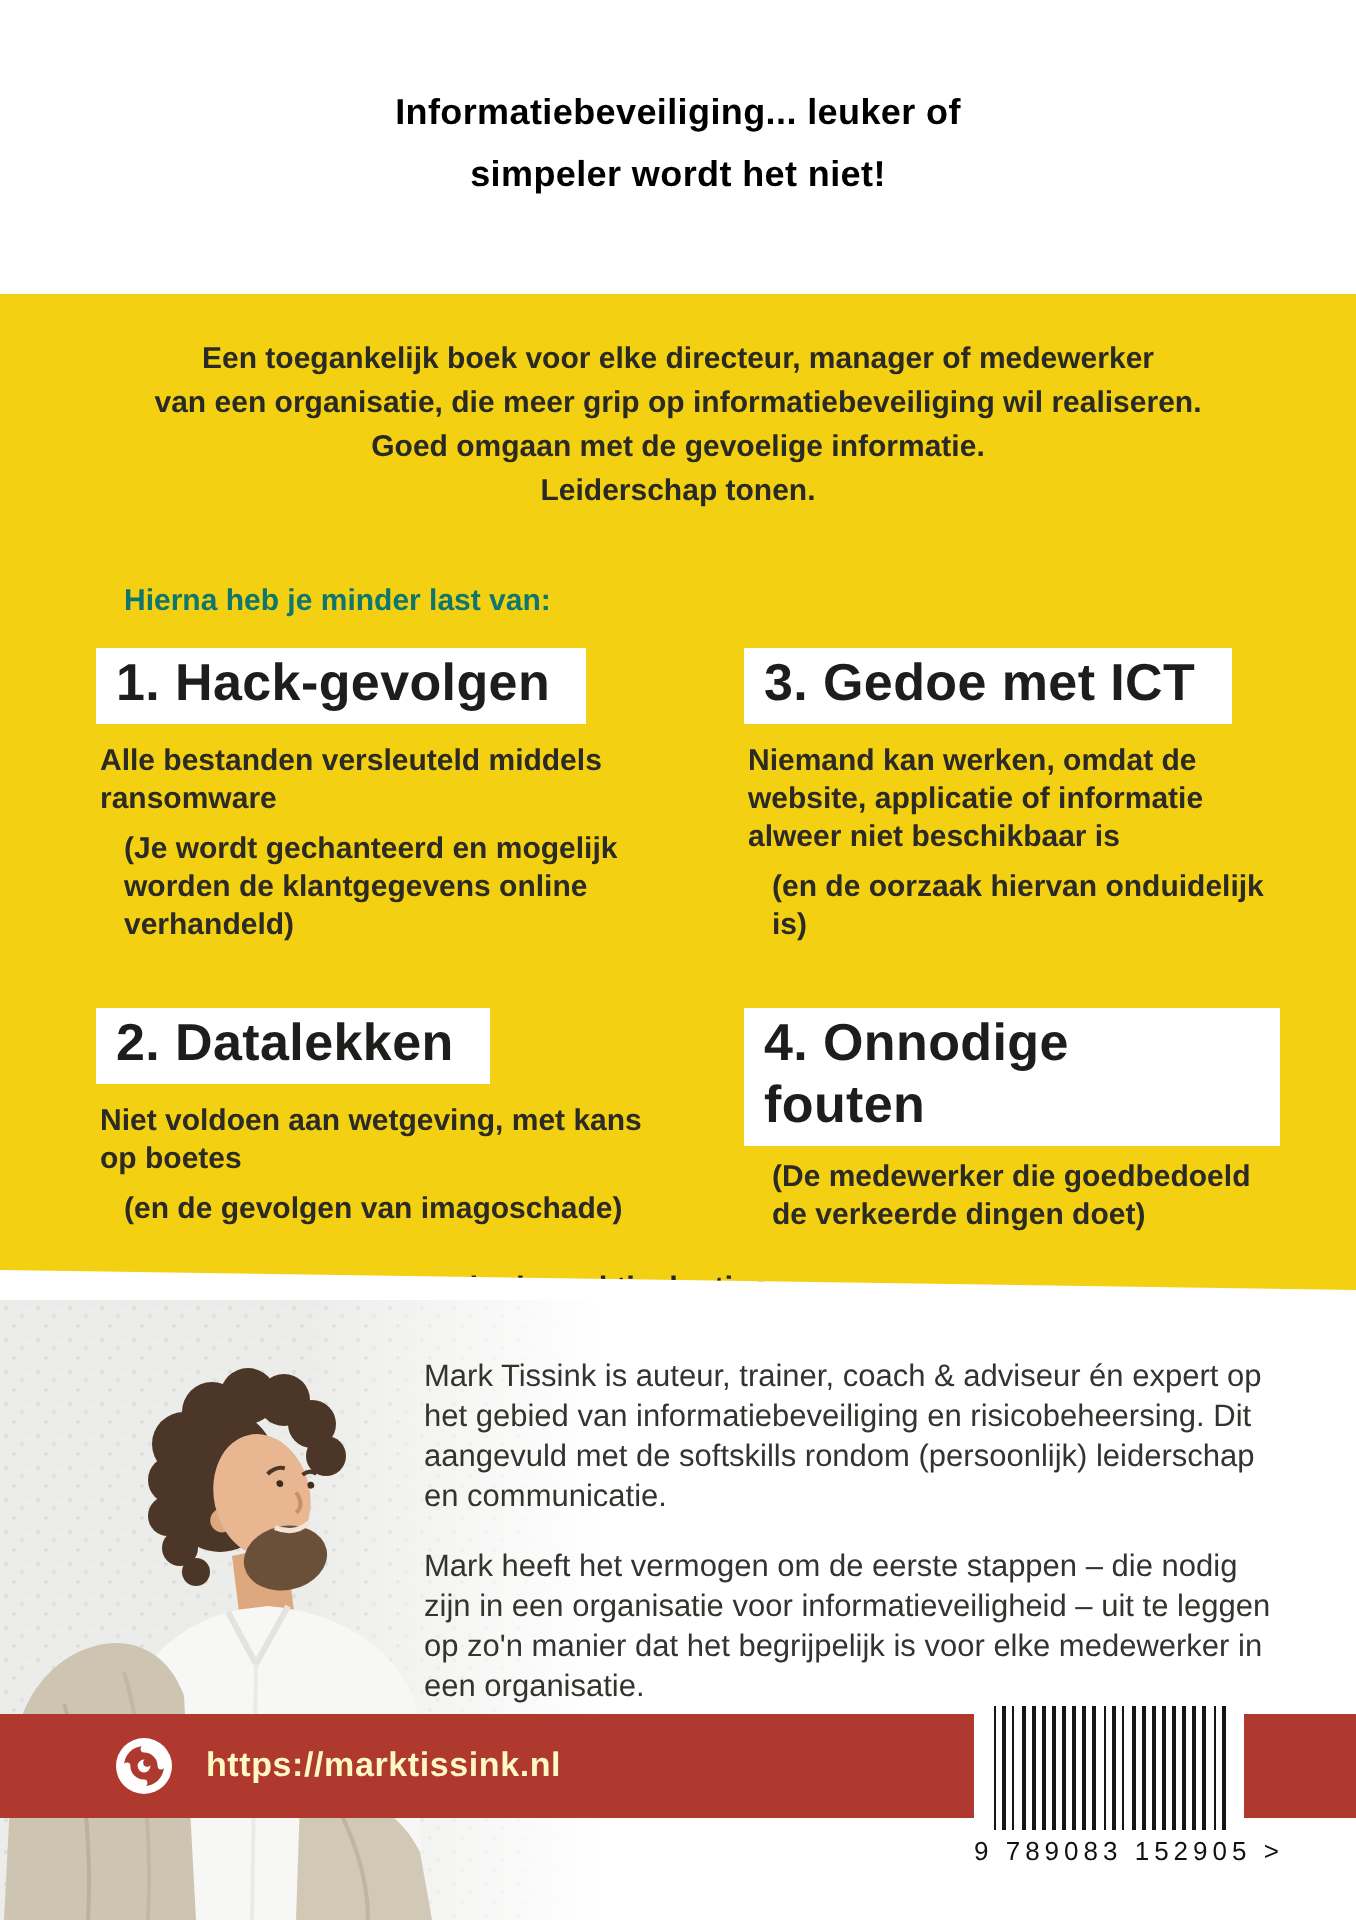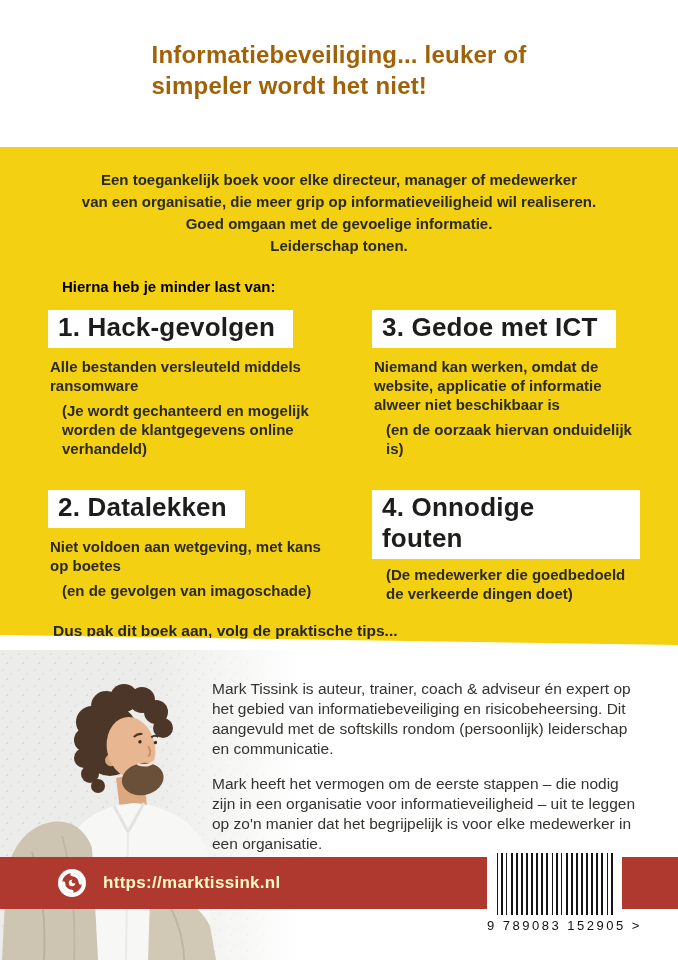--- a/index.html
+++ b/index.html
@@ -7,37 +7,37 @@
     position:relative; width:678px; height:960px; overflow:hidden;
     background:#ffffff; font-family:"Liberation Sans", sans-serif;
   }
 
   
   .header-band {
     position:absolute; top:0; left:0; width:678px; height:147px;
     background:#ffffff; display:flex; align-items:center; justify-content:center;
   }
   .page-title {
-    font-size:24px; line-height:31px; font-weight:700;
-    color:#a16207; letter-spacing:.2px; margin-top:10px;
+    text-align:center; font-size:18px; line-height:31px; font-weight:700;
+    color:#000000; letter-spacing:.2px; margin-top:10px;
   }
   .page-title span { display:block; }
 
   
   .yellow-panel {
     position:absolute; top:147px; left:0; width:678px; height:498px;
     background:#F4D013; color:#26251f;
     clip-path:polygon(0 0, 100% 0, 100% 100%, 0 calc(100% - 10px));
   }
   .intro {
     margin:22px auto 0; text-align:center;
     font-size:15px; line-height:22px; font-weight:700; color:#2a2a24;
   }
   .intro span { display:block; }
-  .lead-in { margin:21px 0 0 62px; font-size:15px; font-weight:700; color:#000000; }
+  .lead-in { margin:35px 0 0 62px; font-size:15px; font-weight:700; color:#0f766e; }
 
   .problem-grid {
     display:grid; grid-template-columns:292px 1fr;
     column-gap:20px; row-gap:13px; margin:15px 38px 0 48px;gap:32px;
   }
   .problem-title-box {
     display:inline-block; background:#ffffff; padding:2px 18px 5px 10px;
   }
   .problem-title { font-size:26px; font-weight:700; color:#1d1d1b; letter-spacing:.2px; }
   .problem-desc { margin:9px 0 0 2px; font-size:15px; line-height:19px; font-weight:700; color:#2b2a24; }
@@ -90,21 +90,21 @@
   <div class="header-band">
     <h1 class="page-title">
       <span>Informatiebeveiliging... leuker of</span>
       <span>simpeler wordt het niet!</span>
     </h1>
   </div>
 
   <section class="yellow-panel">
     <p class="intro">
       <span>Een toegankelijk boek voor elke directeur, manager of medewerker</span>
-      <span>van een organisatie, die meer grip op informatieveiligheid wil realiseren.</span>
+      <span>van een organisatie, die meer grip op informatiebeveiliging wil realiseren.</span>
       <span>Goed omgaan met de gevoelige informatie.</span>
       <span>Leiderschap tonen.</span>
     </p>
 
     <p class="lead-in">Hierna heb je minder last van:</p>
 
     <div class="problem-grid">
 
       <div class="problem">
         <div class="problem-title-box">

